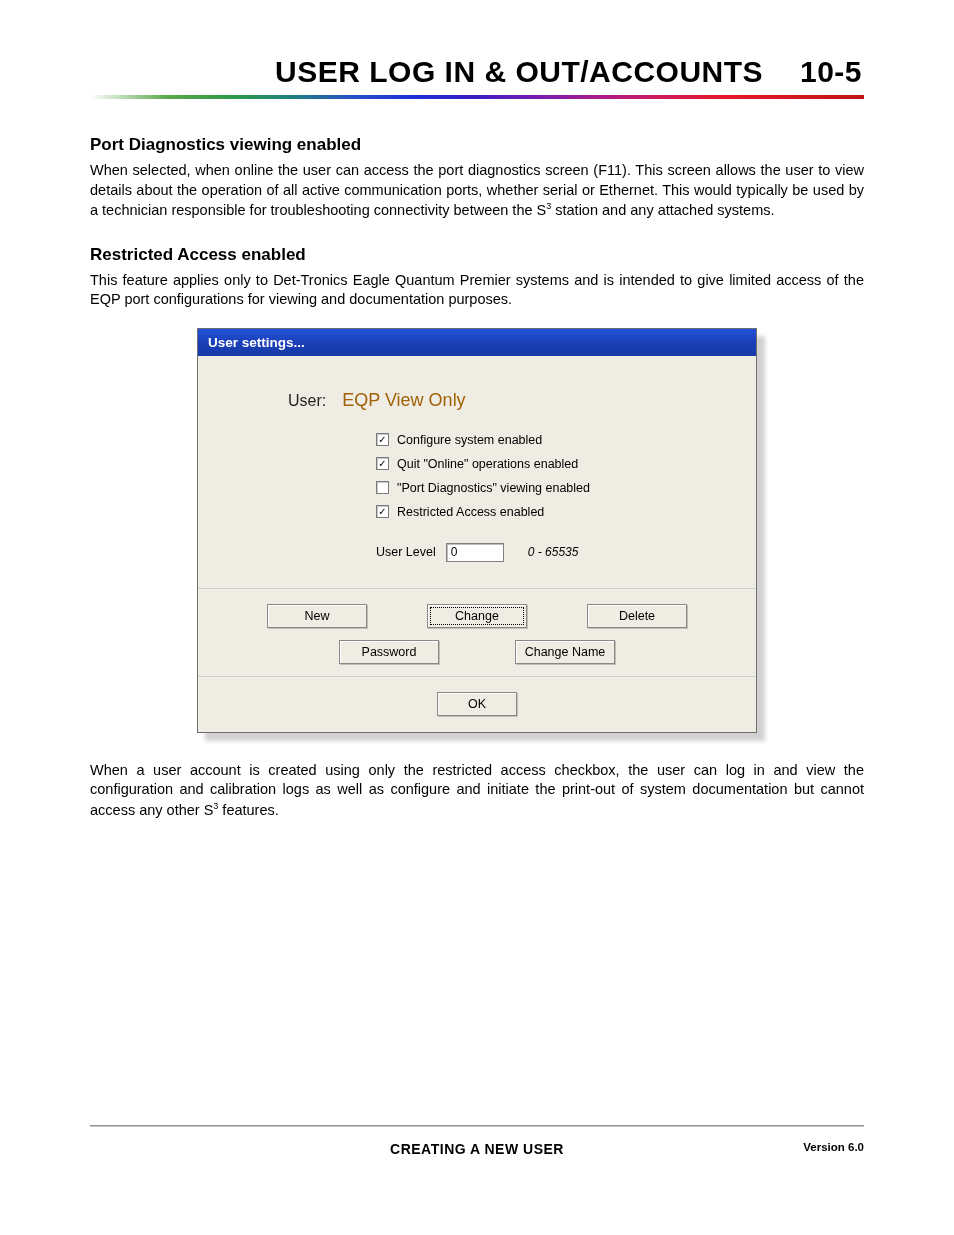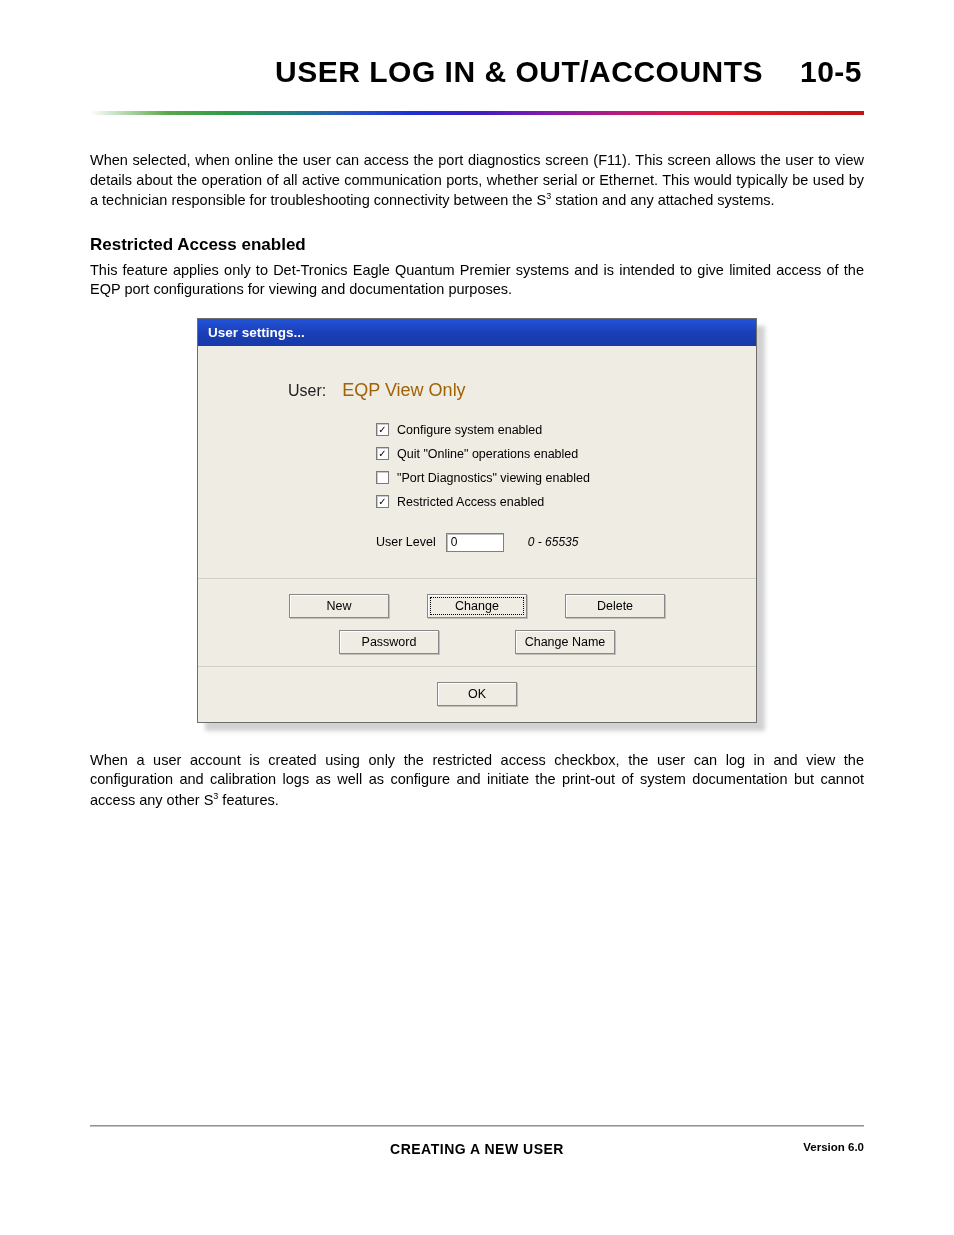--- a/index.html
+++ b/index.html
@@ -16,21 +16,21 @@
     box-sizing: border-box;
     padding: 55px 90px 0 90px;
   }
   .header-title {
     font-family: Arial Black, Arial, sans-serif;
     font-weight: 900;
     font-size: 30px;
     letter-spacing: 0.5px;
     text-align: right;
     padding-right: 2px;
-    margin-bottom: 22px;
+    margin-bottom: 6px;
   }
   .header-title .pagenum {
     margin-left: 28px;
   }
   .rainbow-rule {
     height: 4px;
     width: 100%;
     background: linear-gradient(to right,
       #ffffff 0%, #5aa84a 10%, #2f9a46 18%, #1f8080 26%,
       #2850c8 34%, #1b2fd6 42%, #3c1fc2 50%, #7a1bb0 58%,
@@ -142,21 +142,21 @@
   }
   .level-range { font-style: italic; font-size: 12px; }
   .dlg-sep {
     height: 2px;
     background: linear-gradient(to bottom, #bfbfb6 0, #fff 2px);
     margin: 6px 0 14px 0;
   }
   .btnrow {
     display: flex;
     justify-content: center;
-    gap: 38px;
+    gap: 60px;
     margin-bottom: 12px;
   }
   .btnrow2 {
     display: flex;
     justify-content: center;
     gap: 76px;
     margin-bottom: 12px;
   }
   .btnrow3 {
     display: flex;
@@ -216,20 +216,21 @@
 <body>
 
 <div class="page">
 
   <div class="header-title">
     <span>USER LOG IN &amp; OUT/ACCOUNTS</span>
     <span class="pagenum">10-5</span>
   </div>
   <div class="rainbow-rule"></div>
 
+  <div class="section-heading">Port Diagnostics viewing enabled</div>
   <p class="para">
     <span>When selected, when online the user can access the port diagnostics screen (F11).  This screen allows the user to view details about the operation of all active communication ports, whether serial or Ethernet.  This would typically be used by a technician responsible for troubleshooting connectivity between the S</span><sup>3</sup><span> station and any attached systems.</span>
   </p>
 
   <div class="section2">
     <div class="section-heading">Restricted Access enabled</div>
     <p class="para">This feature applies only to Det-Tronics Eagle Quantum Premier systems and is intended to give limited access of the EQP port configurations for viewing and documentation purposes.</p>
   </div>
 
   <div class="dialog-wrap">

